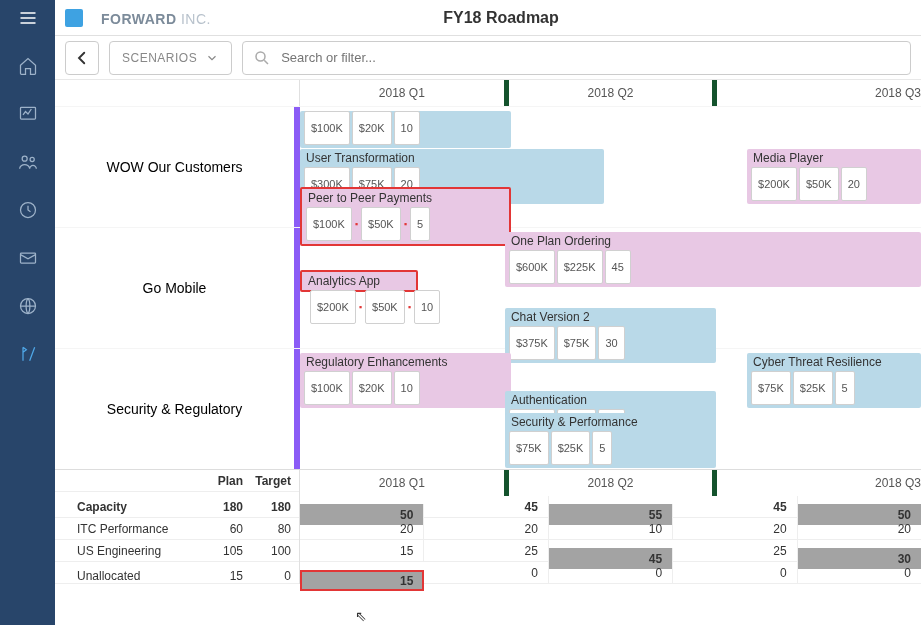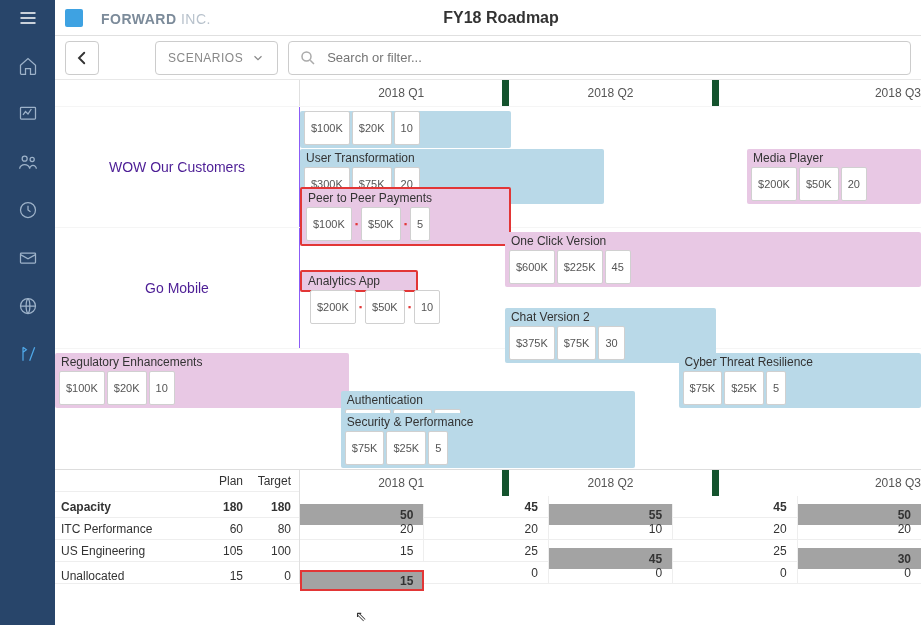--- a/index.html
+++ b/index.html
@@ -13,48 +13,48 @@
 .sidebar .nav-icon.active svg { stroke: #4fa8e8; }
 .main { flex: 1; display: flex; flex-direction: column; overflow: hidden; }
 .topbar { height: 36px; display: flex; align-items: center; border-bottom: 1px solid #e0e0e0; padding: 0 10px; }
 .logo { display: flex; align-items: flex-end; gap: 18px; }
 .logo-mark { width: 18px; height: 18px; background: #3ea2e2; display: inline-block; border-radius: 2px; }
 .logo-text { font-weight: 600; color: #7c8b9a; letter-spacing: 0.5px; font-size: 14px; }
 .logo-text .inc { color: #b8c2cc; font-weight: 400; }
 .title { flex: 1; text-align: center; font-weight: 700; font-size: 16px; color: #333; }
 .toolbar { height: 44px; display: flex; align-items: center; gap: 10px; padding: 0 10px; border-bottom: 1px solid #e8e8e8; }
 .btn-square { width: 34px; height: 34px; border: 1px solid #ccc; border-radius: 4px; background: #fff; display: flex; align-items: center; justify-content: center; cursor: pointer; }
-.btn-dropdown { height: 34px; padding: 0 12px; border: 1px solid #ccc; border-radius: 4px; background: #fff; display: flex; align-items: center; gap: 8px; cursor: pointer; font-size: 12px; color: #888; letter-spacing: 0.5px; margin-left: 46px; }
+.btn-dropdown { height: 34px; padding: 0 12px; border: 1px solid #ccc; border-radius: 4px; background: #fff; display: flex; align-items: center; gap: 8px; cursor: pointer; font-size: 12px; color: #888; letter-spacing: 0.5px; }
 .search-wrap { flex: 1; height: 34px; border: 1px solid #ccc; border-radius: 4px; display: flex; align-items: center; padding: 0 10px; gap: 10px; }
 .search-wrap input { border: none; outline: none; flex: 1; font-size: 13px; color: #555; }
 .roadmap-scroll { flex: 1; overflow: auto; }
 .roadmap { position: relative; }
 .timeline-header { display: flex; }
 .lane-label-col { width: 245px; flex: 0 0 245px; border-right: 1px solid #e0e0e0; }
 .timeline-cols { flex: 1; display: flex; }
-.q-col { flex: 1; border-right: 7px solid #14532d; text-align: center; font-size: 12px; color: #555; padding: 6px 0; }
+.q-col { flex: 1; border-right: 5px solid #14532d; text-align: center; font-size: 12px; color: #555; padding: 6px 0; }
 .q-col:last-child { border-right: none; text-align: right; }
 .lanes { position: relative; }
 .lane { display: flex; border-top: 1px solid #f5f5f5; }
-.lane-label { width: 245px; flex: 0 0 245px; display: flex; align-items: center; justify-content: center; font-size: 14px; color: #4c1d95; border-right: 1px solid #8b5cf6; padding: 10px; }
+.lane-label { width: 245px; flex: 0 0 245px; display: flex; align-items: center; justify-content: center; font-size: 14px; color: #000000; border-right: 6px solid #8b5cf6; padding: 10px; }
 .lane-body { flex: 1; position: relative; min-height: 40px; }
 .bar { position: absolute; border-radius: 2px; font-size: 12px; }
 .bar .bar-title { padding: 2px 6px; font-size: 12px; white-space: nowrap; }
 .bar .bar-meta { display: flex; gap: 2px; padding: 0 4px 3px 4px; }
 .bar .chip { background: #fff; border: 1px solid #d0d0d0; border-radius: 2px; padding: 9px 6px; font-size: 11px; line-height: 14px; color: #555; }
 .bar.blue { background: #b9d9e8; }
 .bar.pink { background: #e8c8e4; }
 .bar.highlight { border: 2px solid #e23636; }
 .bar .flag { color: #e23636; font-size: 9px; margin: 0 1px; align-self: center; }
 .capacity-table-wrap { border-top: 1px solid #ddd; }
 .capacity-table { display: flex; }
 .cap-left { width: 245px; flex: 0 0 245px; border-right: 1px solid #e0e0e0; }
 .cap-row { display: flex; border-bottom: 1px solid #eee; height: 22px; align-items: center; }
-.cap-row.header { font-weight: 400; font-size: 11px; }
-.cap-name { flex: 1; padding-left: 6px; font-size: 12px; }
+.cap-row.header { font-weight: 700; font-size: 11px; }
+.cap-name { flex: 1; padding-left: 6px; font-size: 12px; margin-left: 16px; }
 .cap-plan, .cap-target { width: 48px; text-align: right; padding-right: 8px; font-size: 12px; }
 .cap-right { flex: 1; }
 .cap-right .cap-row { display: flex; }
 .cap-cell { flex: 1; text-align: right; padding-right: 10px; font-size: 12px; border-right: 1px solid #eee; height: 100%; display: flex; align-items: center; justify-content: flex-end; }
 .cap-cell:last-child { border-right: none; }
 .cap-cell.bad { background: #a3a3a3; font-weight: 700; margin-top: 16px; }
 .cap-cell.outlined { outline: 2px solid #e23636; outline-offset: -2px; }
 .cursor-icon { position: absolute; left: 355px; bottom: 1px; font-size: 14px; pointer-events: none; }
 svg.chev { width: 14px; height: 14px; }
 </style>
@@ -188,21 +188,21 @@
                     <span class="flag">▪</span>
                     <div class="chip">5</div>
                   </div>
                 </div>
               </div>
             </div>
             <div class="lane">
               <div class="lane-label">Go Mobile</div>
               <div class="lane-body" style="height: 120px;">
                 <div class="bar pink" style="left: 33%; width: 67%; top: 4px;">
-                  <div class="bar-title">One Click Version</div>
+                  <div class="bar-title">One Plan Ordering</div>
                   <div class="bar-meta">
                     <div class="chip">$600K</div>
                     <div class="chip">$225K</div>
                     <div class="chip">45</div>
                   </div>
                 </div>
                 <div class="bar pink highlight" style="left: 0%; width: 19%; top: 42px; overflow: visible;">
                   <div class="bar-title">Analytics App</div>
                   <div class="bar-meta" style="position: absolute; left: 4px; top: 18px; white-space: nowrap;">
                     <div class="chip">$200K</div>
@@ -216,20 +216,21 @@
                   <div class="bar-title">Chat Version 2</div>
                   <div class="bar-meta">
                     <div class="chip">$375K</div>
                     <div class="chip">$75K</div>
                     <div class="chip">30</div>
                   </div>
                 </div>
               </div>
             </div>
             <div class="lane">
+              <div class="lane-label">Security &amp; Regulatory</div>
               <div class="lane-body" style="height: 120px;">
                 <div class="bar pink" style="left: 0%; width: 34%; top: 4px;">
                   <div class="bar-title">Regulatory Enhancements</div>
                   <div class="bar-meta">
                     <div class="chip">$100K</div>
                     <div class="chip">$20K</div>
                     <div class="chip">10</div>
                   </div>
                 </div>
                 <div class="bar blue" style="left: 72%; width: 28%; top: 4px;">

